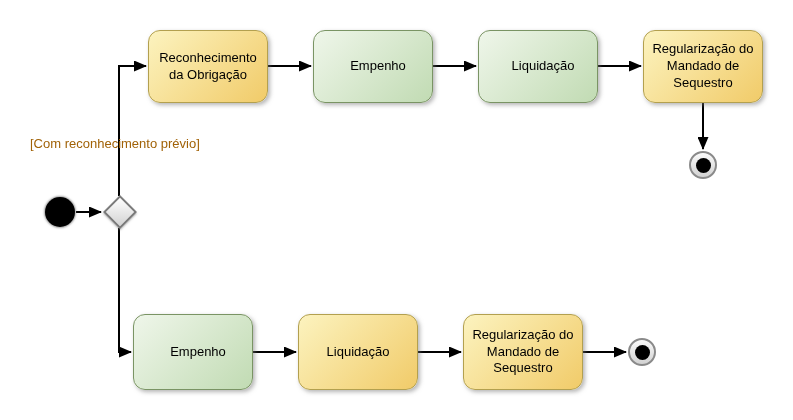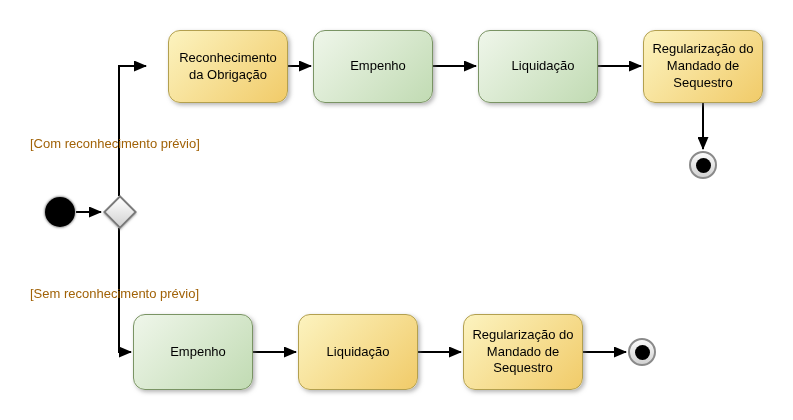--- a/index.html
+++ b/index.html
@@ -114,23 +114,22 @@
     <path d="M119,228 L119,352 L131,352" fill="none" stroke="#000000" stroke-width="2" marker-end="url(#arrow)"></path>
     <path d="M253,352 L296,352" fill="none" stroke="#000000" stroke-width="2" marker-end="url(#arrow)"></path>
     <path d="M418,352 L461,352" fill="none" stroke="#000000" stroke-width="2" marker-end="url(#arrow)"></path>
     <path d="M583,352 L626,352" fill="none" stroke="#000000" stroke-width="2" marker-end="url(#arrow)"></path>
   </svg>
 
   <div class="start-node"></div>
   <div class="decision"></div>
 
   <div class="guard-label" style="left:30px; top:136px;">[Com reconhecimento prévio]</div>
-  <div class="guard-label" style="left:30px; top:286px;">[Sem reconhecimento prévio]</div>
 
-  <div class="activity yellow row-top" style="left:148px;margin-left:20px;">Reconhecimento
+  <div class="activity yellow row-top" style="left:148px;">Reconhecimento
 da Obrigação</div>
   <div class="activity green row-top" style="left:313px;">Empenho</div>
   <div class="activity green row-top" style="left:478px;">Liquidação</div>
   <div class="activity yellow row-top" style="left:643px;">Regularização do
 Mandado de
 Sequestro</div>
 
   <div class="final-node" style="left:689px; top:151px;">
     <div class="dot"></div>
   </div>

